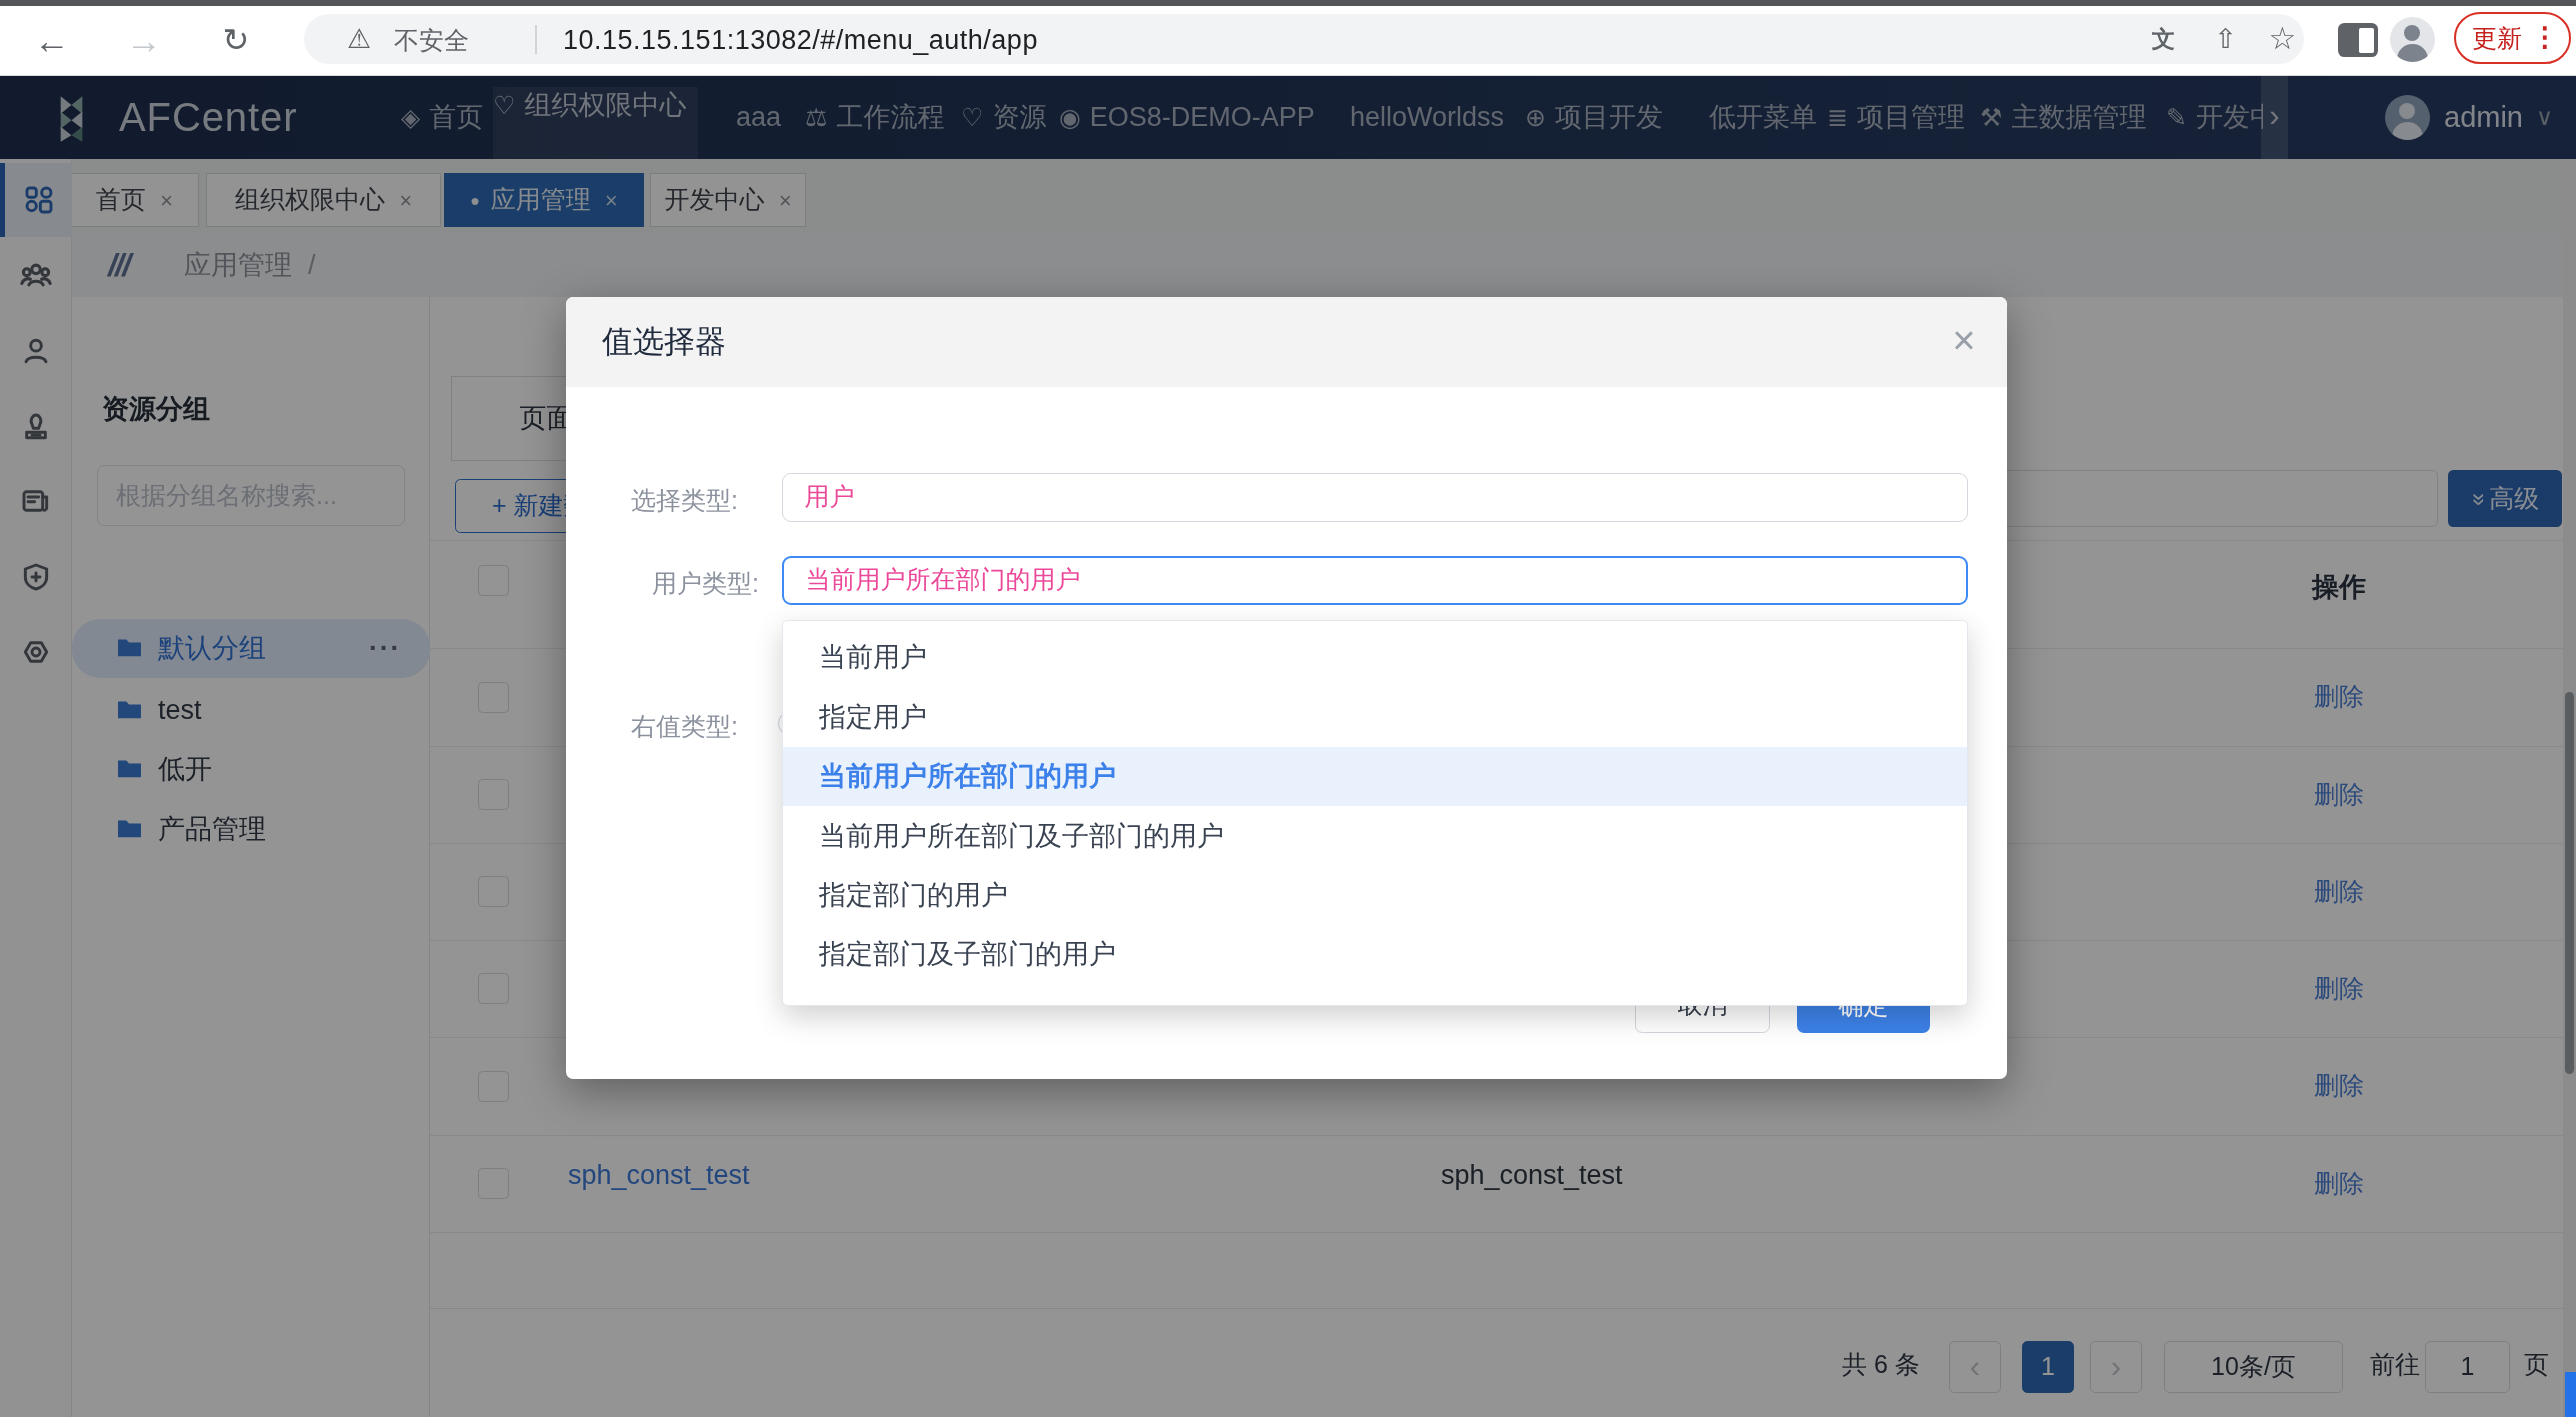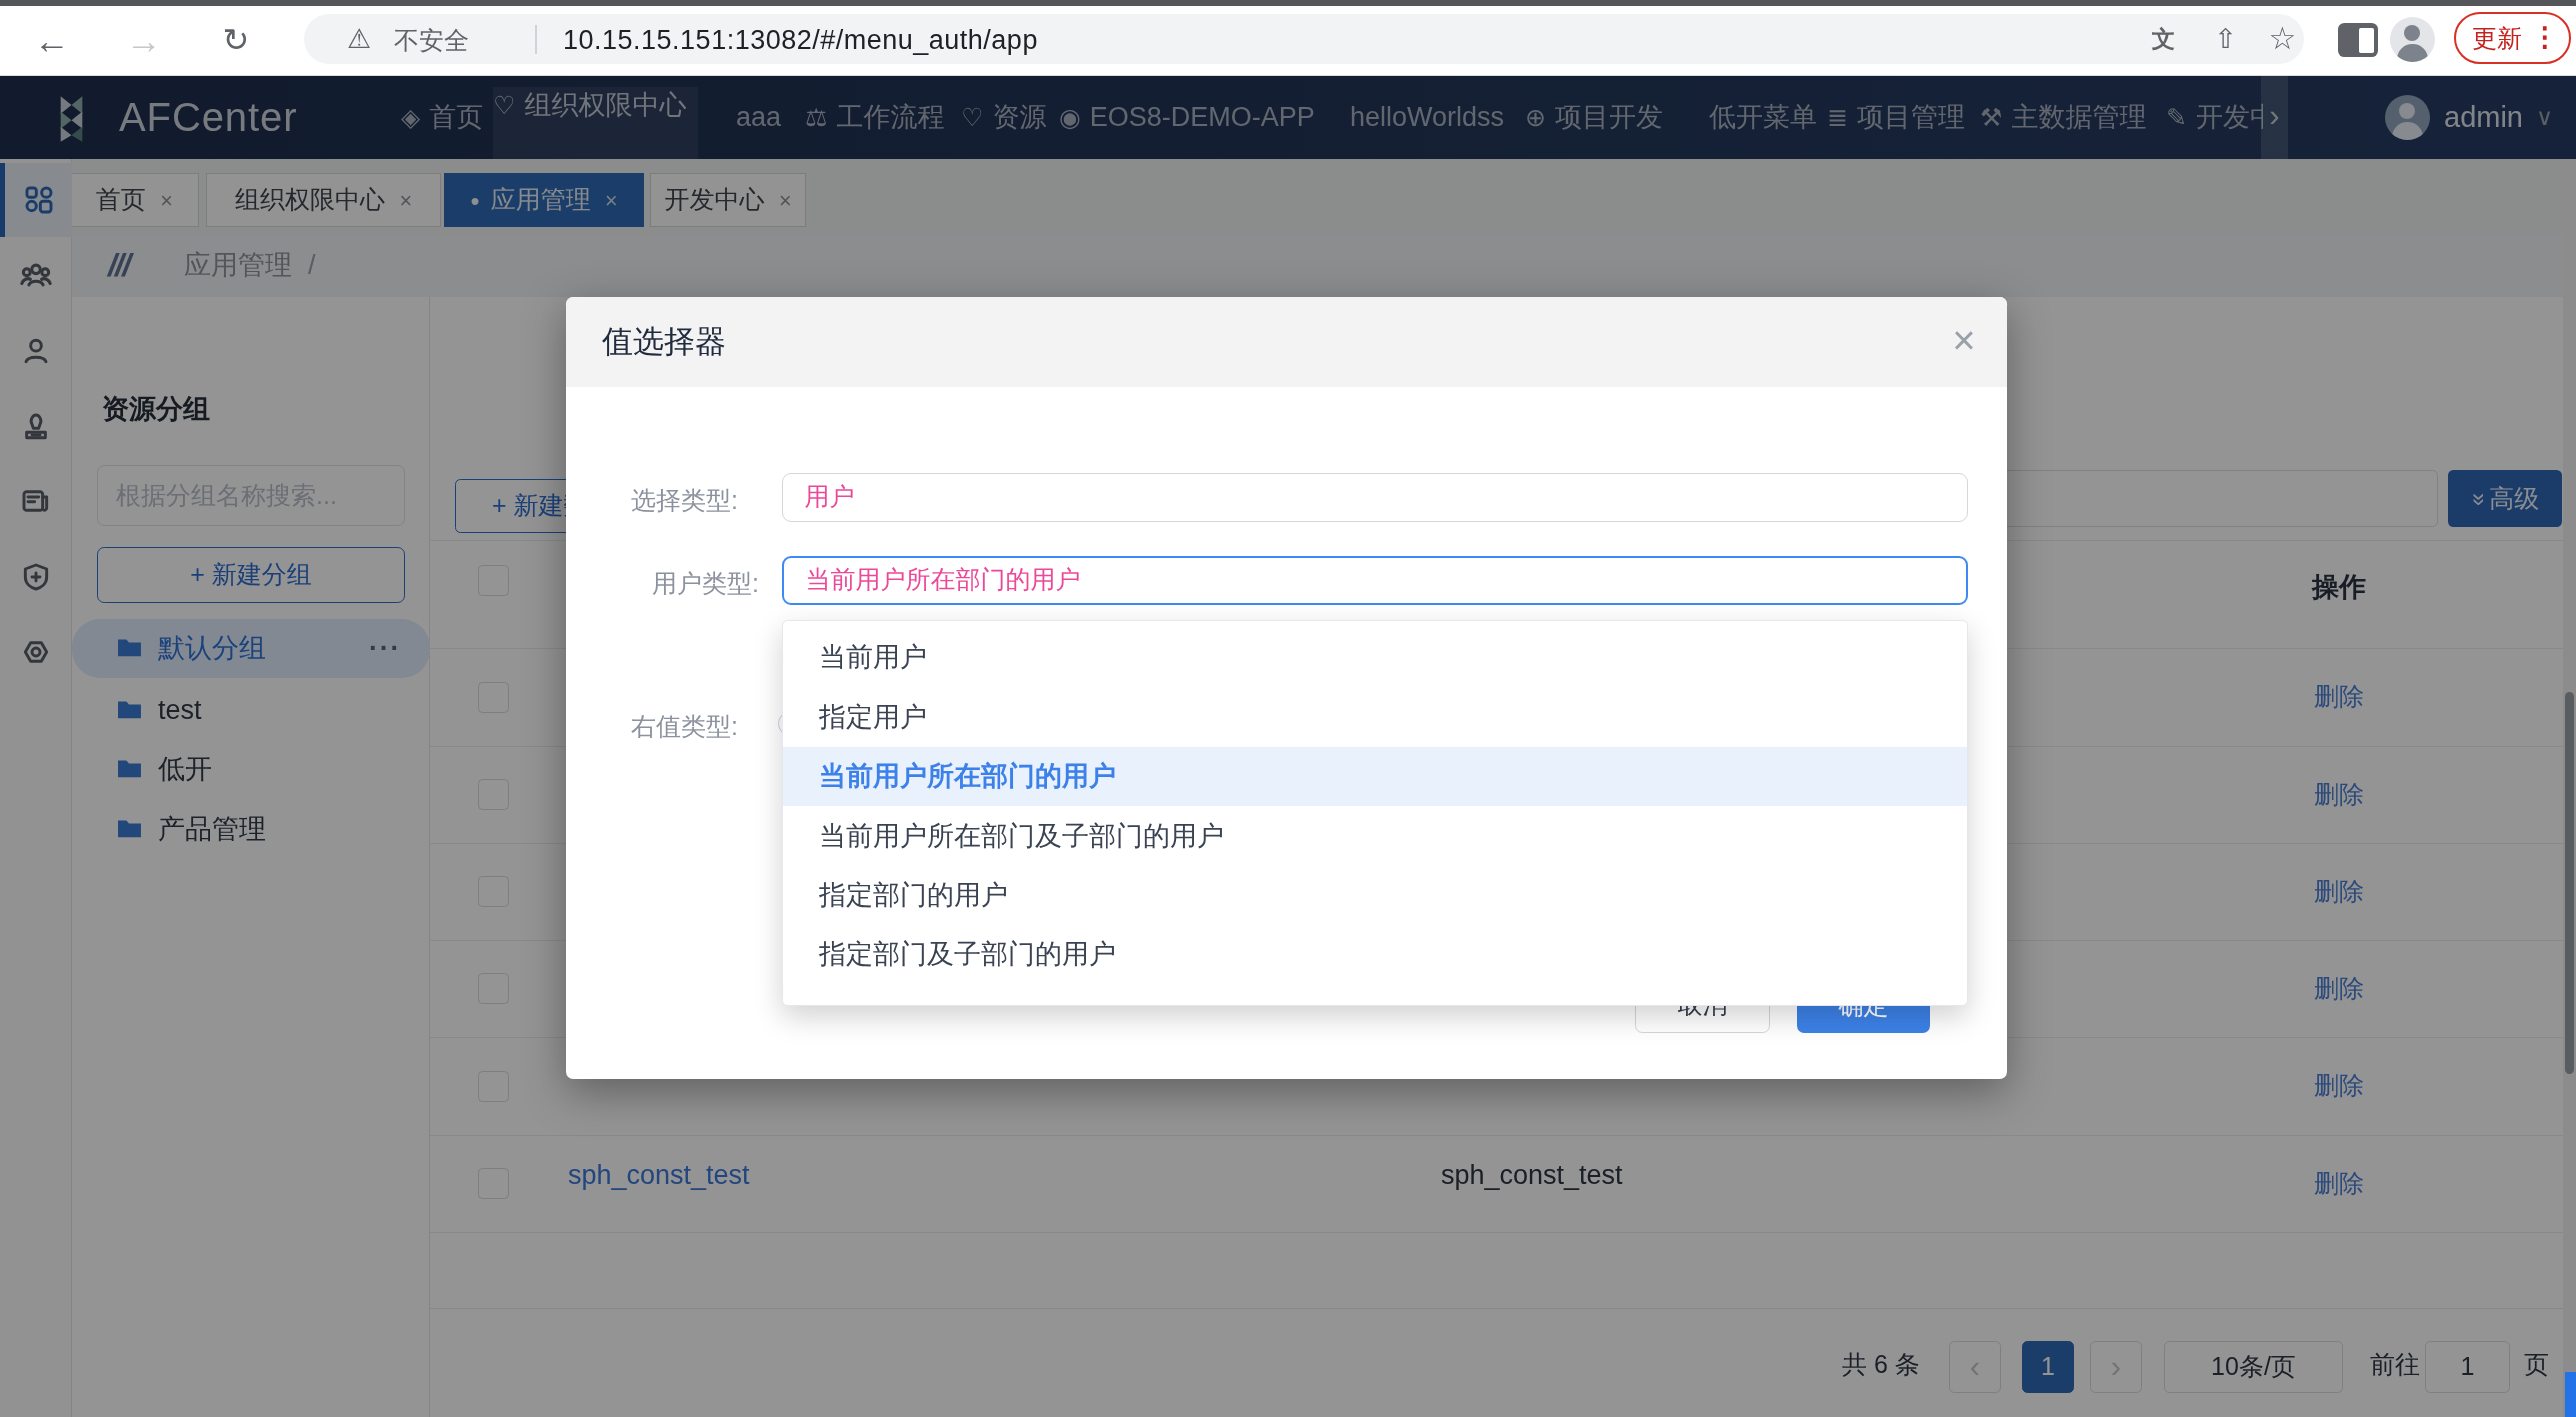--- a/index.html
+++ b/index.html
@@ -270,21 +270,20 @@
   <div id="rail-handle">▸</div>
 
   <span class="stab" style="left:122px;">基本信息</span>
   <span class="stab active" style="left:333px;">资源管理</span>
   <span class="stab" style="left:534px;">业务</span>
   <div id="stab-underline"></div>
 
   <div id="panel">
     <div class="hd">资源分组</div>
     <div class="search">根据分组名称搜索...</div>
-    <div class="newgrp">+ 新建分组</div>
 
     <div class="grp-row sel" style="top:322px;border-radius:28px;">
       <svg width="25" height="21.6" viewBox="0 0 24 20">
           <path d="M1 2h8l2.5 3H23v13H1z" fill="#3a7bd5"></path>
         </svg>
       <span class="lb">默认分组</span>
       <span class="more">···</span>
     </div>
     <div class="grp-row" style="top:384px;">
       <svg width="25" height="21.6" viewBox="0 0 24 20">
@@ -300,20 +299,21 @@
     </div>
     <div class="grp-row" style="top:503px;">
       <svg width="25" height="21.6" viewBox="0 0 24 20">
           <path d="M1 2h8l2.5 3H23v13H1z" fill="#3a7bd5"></path>
         </svg>
       <span class="lb">产品管理</span>
     </div>
   </div>
 
   <div id="rc">
+    <div id="seg-page">页面</div>
     <div id="btn-newres">+ 新建数</div>
     <div id="inp-search2"></div>
     <div id="btn-adv"><span class="chv">«</span><span>高级</span></div>
 
     <div class="hline" style="top:243px;"></div>
     <div id="op-header">操作</div>
     <div class="cbx" style="top:268px;"></div>
     <div class="hline" style="top:351px;"></div>
 
     <div class="cbx" style="top:385px;"></div>

